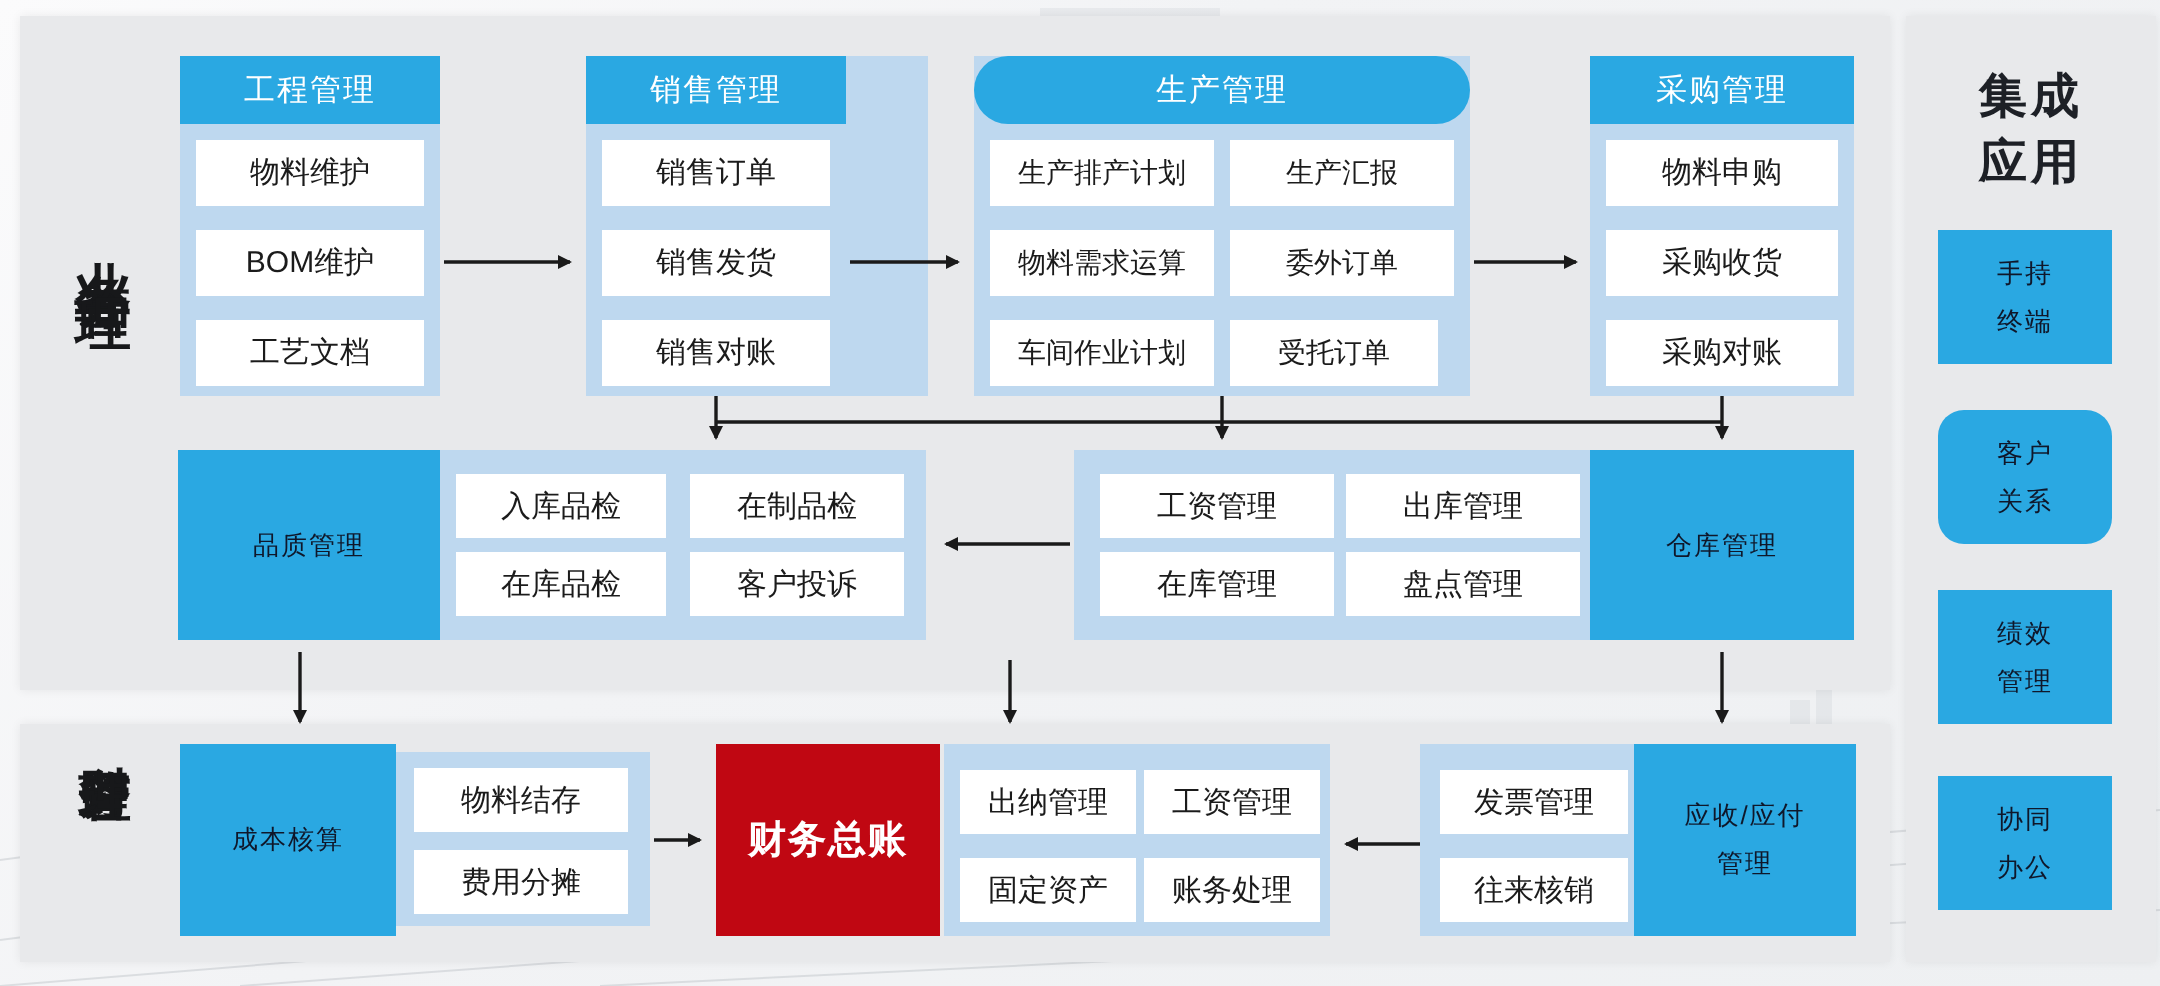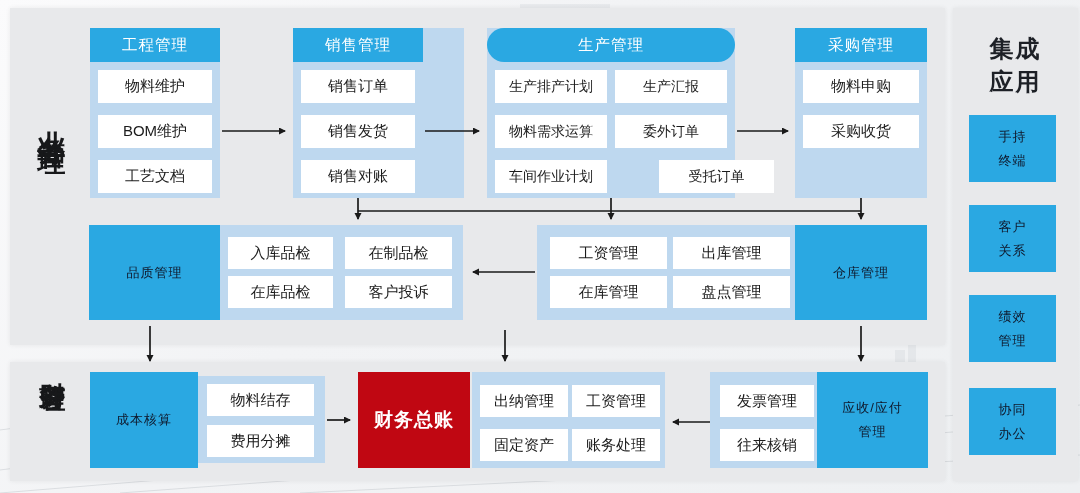--- a/index.html
+++ b/index.html
@@ -90,27 +90,28 @@
     <div class="wbox" style="left:8px;top:132px;width:114px;height:33px;">销售对账</div>
   </div>
 
   <div class="lb" style="left:487px;top:28px;width:248px;height:170px;">
     <div class="hdr" style="left:0;top:0;width:248px;height:34px;border-radius:17px;">生产管理</div>
     <div class="wbox sm" style="left:8px;top:42px;width:112px;height:33px;">生产排产计划</div>
     <div class="wbox sm" style="left:8px;top:87px;width:112px;height:33px;">物料需求运算</div>
     <div class="wbox sm" style="left:8px;top:132px;width:112px;height:33px;">车间作业计划</div>
     <div class="wbox sm" style="left:128px;top:42px;width:112px;height:33px;">生产汇报</div>
     <div class="wbox sm" style="left:128px;top:87px;width:112px;height:33px;">委外订单</div>
-    <div class="wbox sm" style="left:128px;top:132px;width:115px;height:33px;margin-left:44px;">受托订单</div>
+    <div class="wbox sm" style="left:128px;top:132px;width:104px;height:33px;">受托订单</div>
   </div>
 
   <div class="lb" style="left:795px;top:28px;width:132px;height:170px;">
     <div class="hdr" style="left:0;top:0;width:132px;height:34px;">采购管理</div>
     <div class="wbox" style="left:8px;top:42px;width:116px;height:33px;">物料申购</div>
     <div class="wbox" style="left:8px;top:87px;width:116px;height:33px;">采购收货</div>
+    <div class="wbox" style="left:8px;top:132px;width:116px;height:33px;">采购对账</div>
   </div>
 
   <div class="lb" style="left:89px;top:225px;width:374px;height:95px;">
     <div class="bigblue" style="left:0;top:0;width:131px;height:95px;">品质管理</div>
     <div class="wbox" style="left:139px;top:12px;width:105px;height:32px;">入库品检</div>
     <div class="wbox" style="left:256px;top:12px;width:107px;height:32px;">在制品检</div>
     <div class="wbox" style="left:139px;top:51px;width:105px;height:32px;">在库品检</div>
     <div class="wbox" style="left:256px;top:51px;width:107px;height:32px;">客户投诉</div>
   </div>
 
@@ -147,21 +148,21 @@
   </div>
 
   <div class="int-title" style="left:953px;top:32px;width:125px;">
     <div>集成</div>
     <div>应用</div>
   </div>
   <div class="bigblue" style="left:969px;top:115px;width:87px;height:67px;">
     <span>手持</span>
     <span>终端</span>
   </div>
-  <div class="bigblue" style="left:969px;top:205px;width:87px;height:67px;">
+  <div class="bigblue" style="left:969px;top:205px;width:87px;height:67px;border-radius:13px;">
     <span>客户</span>
     <span>关系</span>
   </div>
   <div class="bigblue" style="left:969px;top:295px;width:87px;height:67px;">
     <span>绩效</span>
     <span>管理</span>
   </div>
   <div class="bigblue" style="left:969px;top:388px;width:87px;height:67px;">
     <span>协同</span>
     <span>办公</span>

